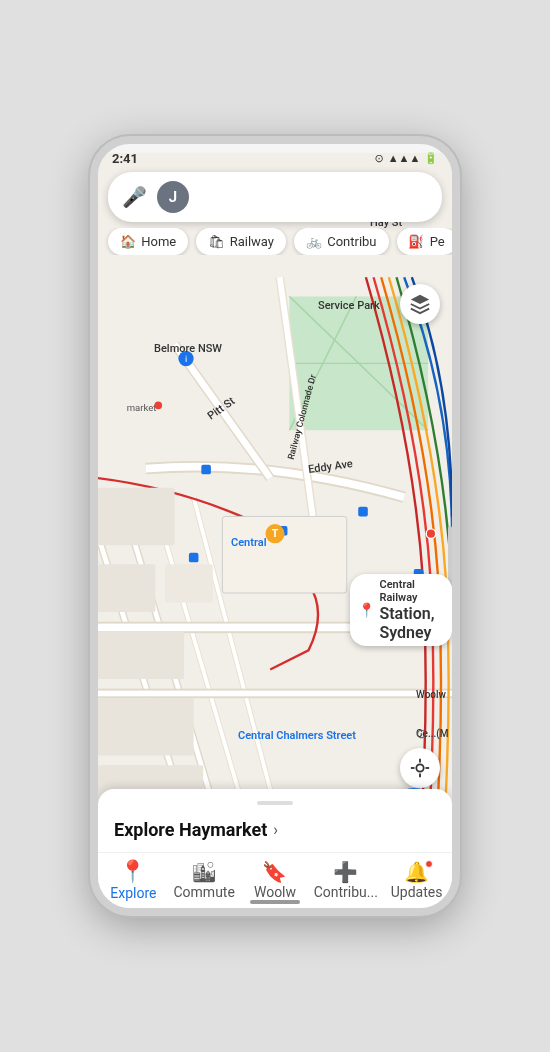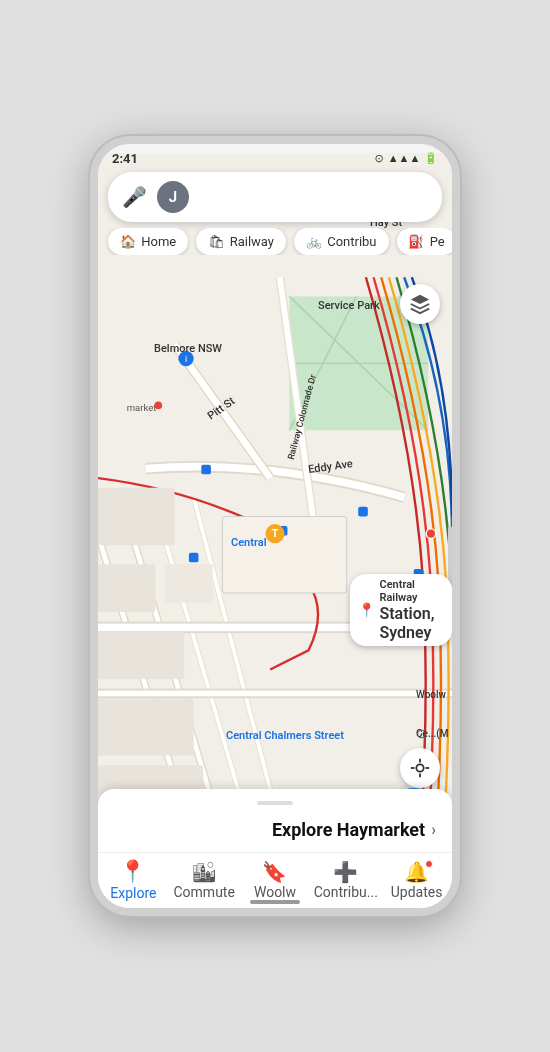--- a/index.html
+++ b/index.html
@@ -209,21 +209,21 @@
     .sheet-handle {
       width: 36px;
       height: 4px;
       background: #ddd;
       border-radius: 2px;
       margin: 0 auto 10px;
     }
     .explore-row {
       display: flex;
       align-items: center;
-      justify-content: flex-end;
+      justify-content: flex-start;
       gap: 6px;
       padding: 4px 16px;
     }
     .explore-title {
       font-size: 18px;
       font-weight: 700;
       color: #111;
     }
     .explore-chevron {
       font-size: 16px;
@@ -425,21 +425,21 @@
     <div class="place-pin" style="position:absolute; top:430px; left:252px; z-index:45;">
       <span class="pin-icon">📍</span>
       <div>
         <div style="font-size:11px; font-weight:600; color:#333;">Central Railway</div>
         <div style="font-size:16px; font-weight:600; color:#333;">Station, Sydney</div>
       </div>
     </div>
 
     <div class="map-label" style="top:545px; left:318px; font-size:10px;">Woolw</div>
     <div class="map-label" style="top:558px; left:318px; font-size:10px;margin-top:26px;">Ce...(M</div>
-    <div class="map-label map-label-blue" style="top:585px; left:128px; font-size:11px;">Central Chalmers Street</div>
+    <div class="map-label map-label-blue" style="top:585px; left:140px; font-size:11px;">Central Chalmers Street</div>
     <span style="position:absolute; top:582px; left:318px; font-size:13px; z-index:46; color:#555;">⊙</span>
 
     <div class="map-label" style="top:646px; left:178px; color:#e65100; font-size:11px; font-weight:600;">Domino's Pizza</div>
 
     <div class="google-logo">
       <span class="g-blue">G</span><span class="g-red">o</span><span class="g-yellow">o</span><span class="g-blue">g</span><span class="g-green">l</span><span class="g-red">e</span>
     </div>
 
     <div class="map-label" style="top:72px; left:272px;">Hay St</div>
 

